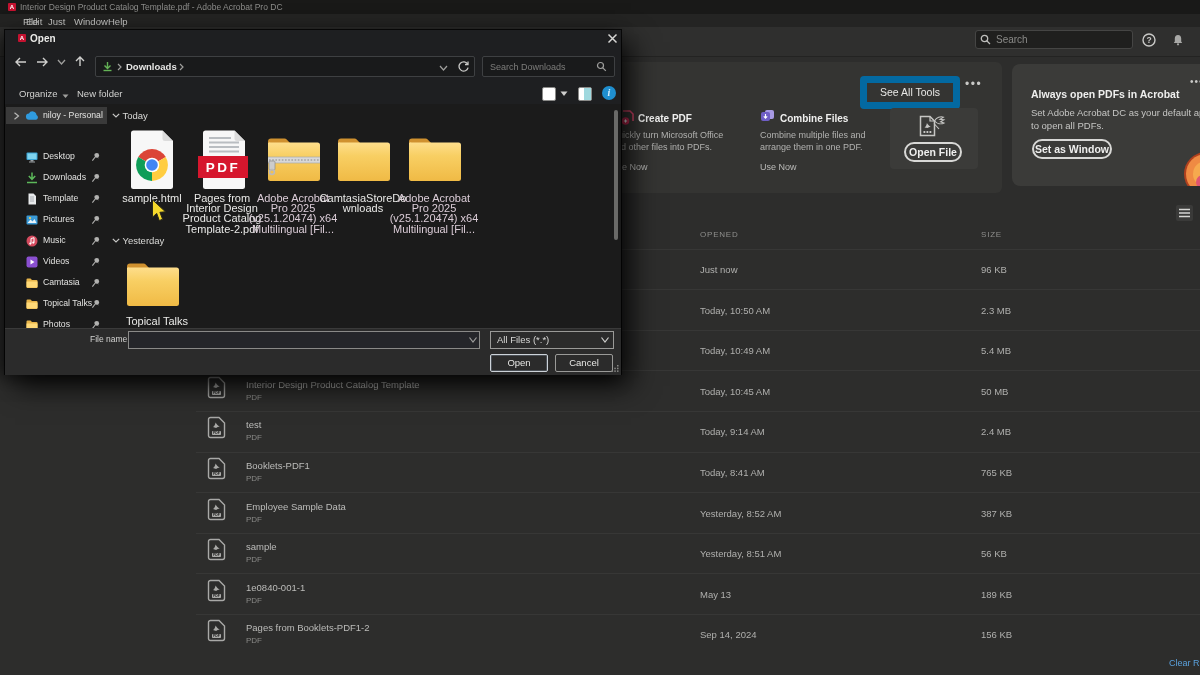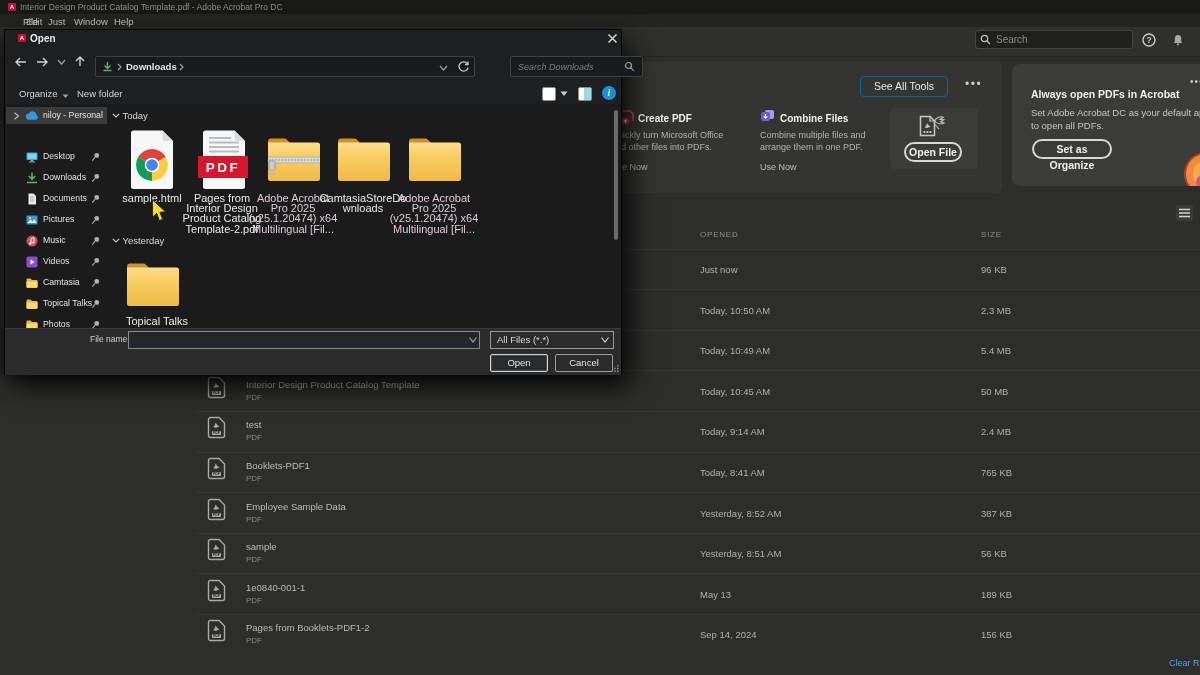--- a/index.html
+++ b/index.html
@@ -12,21 +12,21 @@
   #content{left:0;top:57px;width:1200px;height:618px;background:#2d2d2c;}
   .menu-item{position:absolute;top:2px;}
   #banner{left:598px;top:62px;width:404px;height:131px;background:#343432;border-radius:6px;}
   .card-title{font-weight:bold;font-size:10px;color:#efefee;}
   .card-body{font-size:9px;color:#b2b2b0;line-height:12px;}
   .usenow{font-size:9px;color:#bbbbb9;}
   #openfilepanel{left:890px;top:108px;width:88px;height:61px;background:#3b3b39;border-radius:4px;}
   #rightcard{left:1012px;top:64px;width:196px;height:122px;background:#3b3b39;border-radius:8px;overflow:hidden;}
   .pill{position:absolute;border:2px solid #d8d8d6;border-radius:20px;color:#efefee;font-weight:bold;
         font-size:10.5px;text-align:center;}
-  #seealltools{left:860px;top:76px;width:86px;height:19px;border:1px solid #0369a1;border-radius:4px;
+  #seealltools{left:860px;top:76px;width:86px;height:19px;border:7px solid #0369a1;border-radius:4px;
        color:#e8e8e6;font-size:10.5px;text-align:center;line-height:19px;}
   .rowsepL{position:absolute;left:196px;width:1004px;height:1px;background:#373736;}
   .opened{position:absolute;left:700px;color:#b0b0ae;font-size:9.5px;}
   .fsize{position:absolute;left:981px;color:#b0b0ae;font-size:9.5px;}
   .fname{position:absolute;left:246px;color:#bcbcba;font-size:9.5px;}
   .fsub{position:absolute;left:246px;color:#8a8a88;font-size:8px;}
   
   #dialog{left:5px;top:30px;width:616px;height:344px;background:#1e1f21;
           box-shadow:10px 12px 26px rgba(0,0,0,0.8), -6px 4px 16px rgba(0,0,0,0.55), 0 0 0 1px #0b0b0b;}
   #dlg-title{left:0;top:0;width:616px;height:18px;}
@@ -52,21 +52,21 @@
 
 <div class="abs" id="titlebar">
   <div class="abs" style="left:8px;top:3px;width:8px;height:8px;background:#c41230;border-radius:1px;color:#fff;font-size:6px;font-weight:bold;text-align:center;line-height:8px;">A</div>
   <div class="abs" style="left:20px;top:2px;">Interior Design Product Catalog Template.pdf - Adobe Acrobat Pro DC</div>
 </div>
 <div class="abs" id="menubar">
   <span class="menu-item" style="left:23px;text-align:center;">File</span>
   <span class="menu-item" style="left:26px;">Edit</span>
   <span class="menu-item" style="left:48px;">Just</span>
   <span class="menu-item" style="left:74px;">Window</span>
-  <span class="menu-item" style="left:114px;">Help</span>
+  <span class="menu-item" style="left:108px;">Help</span>
 </div>
 <div class="abs" id="toolbar">
   <div class="abs" style="left:975px;top:3px;width:156px;height:17px;background:#1f1f1e;border:1px solid #454544;border-radius:3px;">
     <svg class="abs" style="left:4px;top:3px;" width="11" height="11" viewBox="0 0 11 11">
         <circle cx="4.5" cy="4.5" r="3.2" fill="none" stroke="#bdbdbb" stroke-width="1.3"></circle>
         <line x1="7" y1="7" x2="10" y2="10" stroke="#bdbdbb" stroke-width="1.3"></line>
       </svg>
     <span class="abs" style="left:20px;top:3px;color:#8a8a88;font-size:10px;">Search</span>
   </div>
   <svg class="abs" style="left:1142px;top:6px;" width="14" height="14" viewBox="0 0 14 14">
@@ -113,21 +113,21 @@
   <path d="M17.5 9 c2-3.5 6-5 9-3.8 l-3.5 2.2 3.8 0.4 -3.2 2 3.4 1.2 c-3 1.5-7 0.8-9.5-2z" fill="none" stroke="#c6c6c4" stroke-width="1.1"></path>
   <path d="M17 11.5 l5 5.5" stroke="#c6c6c4" stroke-width="1.1"></path>
 </svg>
 <div class="pill" style="left:904px;top:142px;width:54px;height:16px;line-height:16px;">Open File</div>
 
 
 <div class="abs" id="rightcard">
   <div class="abs" style="left:178px;top:12px;color:#c9c9c7;font-size:10px;letter-spacing:1px;">•••</div>
   <div class="abs card-title" style="left:19px;top:24px;font-size:10.5px;">Always open PDFs in Acrobat</div>
   <div class="abs" style="left:19px;top:43px;width:200px;color:#c6c6c4;font-size:9.5px;line-height:12.5px;white-space:nowrap;">Set Adobe Acrobat DC as your default app<br>to open all PDFs.</div>
-  <div class="pill" style="left:20px;top:75px;width:76px;height:16px;line-height:16px;">Set as Organize</div>
+  <div class="pill" style="left:20px;top:75px;width:76px;height:16px;line-height:16px;">Set as Window</div>
   <svg class="abs" style="left:170px;top:86px;" width="26" height="36" viewBox="0 0 26 36">
     <circle cx="24" cy="24" r="22" fill="#b0401e"></circle>
     <circle cx="24" cy="24" r="20" fill="#ef8a43"></circle>
     <circle cx="24" cy="24" r="13" fill="#f6a94e"></circle>
     <circle cx="21" cy="32" r="7" fill="#e05672"></circle>
   </svg>
 </div>
 
 
 <div class="abs" style="left:1176px;top:205px;width:17px;height:16px;background:#3a3a39;border-radius:2px;">
@@ -268,21 +268,21 @@
         </svg>
       <svg class="abs" style="left:343px;top:8px;" width="9" height="6" viewBox="0 0 9 6">
           <path d="M1 1 L4.5 5 L8 1" fill="none" stroke="#9f9f9d" stroke-width="1.2"></path>
         </svg>
       <svg class="abs" style="left:361px;top:3px;" width="13" height="13" viewBox="0 0 13 13">
           <path d="M10.6 4.2 A4.6 4.6 0 1 0 11.1 7.6" fill="none" stroke="#c9c9c7" stroke-width="1.3"></path>
           <path d="M11 1.5 v3 h-3" fill="none" stroke="#c9c9c7" stroke-width="1.3"></path>
         </svg>
     </div>
 
-    <div class="navbox" style="left:505px;top:8px;width:131px;font-style:italic;">
+    <div class="navbox" style="left:477px;top:8px;width:131px;">
       <span class="abs" style="left:7px;top:5px;color:#7d7d7b;font-size:9px;">Search Downloads</span>
       <svg class="abs" style="left:113px;top:4px;" width="11" height="11" viewBox="0 0 11 11">
           <circle cx="4.5" cy="4.5" r="3" fill="none" stroke="#9f9f9d" stroke-width="1.2"></circle>
           <line x1="6.8" y1="6.8" x2="9.8" y2="9.8" stroke="#9f9f9d" stroke-width="1.2"></line>
         </svg>
     </div>
   </div>
 
   <div class="abs" id="dlg-tools">
     <span class="abs" style="left:14px;top:4px;">Organize</span>
@@ -335,21 +335,21 @@
             <circle cx="5.8" cy="3.4" r="2.3" fill="#b2b2b0"></circle>
             <path d="M4.2 5 L1.4 8.6" stroke="#b2b2b0" stroke-width="1.1"></path>
             <path d="M3.2 2 L7.4 6" stroke="#b2b2b0" stroke-width="1" opacity="0.6"></path>
           </svg>
         </div>
         <div class="srow" style="top:86px">
           <svg style="position:absolute;left:20px;top:3px" width="12" height="12" viewBox="0 0 12 12">
             <path d="M2.5 0.5 h5 l2.5 2.5 v8.5 h-7.5 z" fill="#e8eaec"></path>
             <path d="M4 4 h4 M4 6 h4 M4 8 h4" stroke="#9aa0a4" stroke-width="0.8"></path>
           </svg>
-          <span class="lbl">Documents</span>
+          <span class="lbl">Template</span>
           <svg class="pin" width="9" height="10" viewBox="0 0 9 10">
             <circle cx="5.8" cy="3.4" r="2.3" fill="#b2b2b0"></circle>
             <path d="M4.2 5 L1.4 8.6" stroke="#b2b2b0" stroke-width="1.1"></path>
             <path d="M3.2 2 L7.4 6" stroke="#b2b2b0" stroke-width="1" opacity="0.6"></path>
           </svg>
         </div>
         <div class="srow" style="top:107px">
           <svg style="position:absolute;left:20px;top:3px" width="12" height="12" viewBox="0 0 12 12">
             <rect x="0.5" y="1.5" width="11" height="9" rx="1" fill="#3a9ad6"></rect>
             <path d="M1.5 9 L4.5 5.5 L6.5 7.5 L8.5 5 L10.5 9 z" fill="#e8f4fb"></path>

